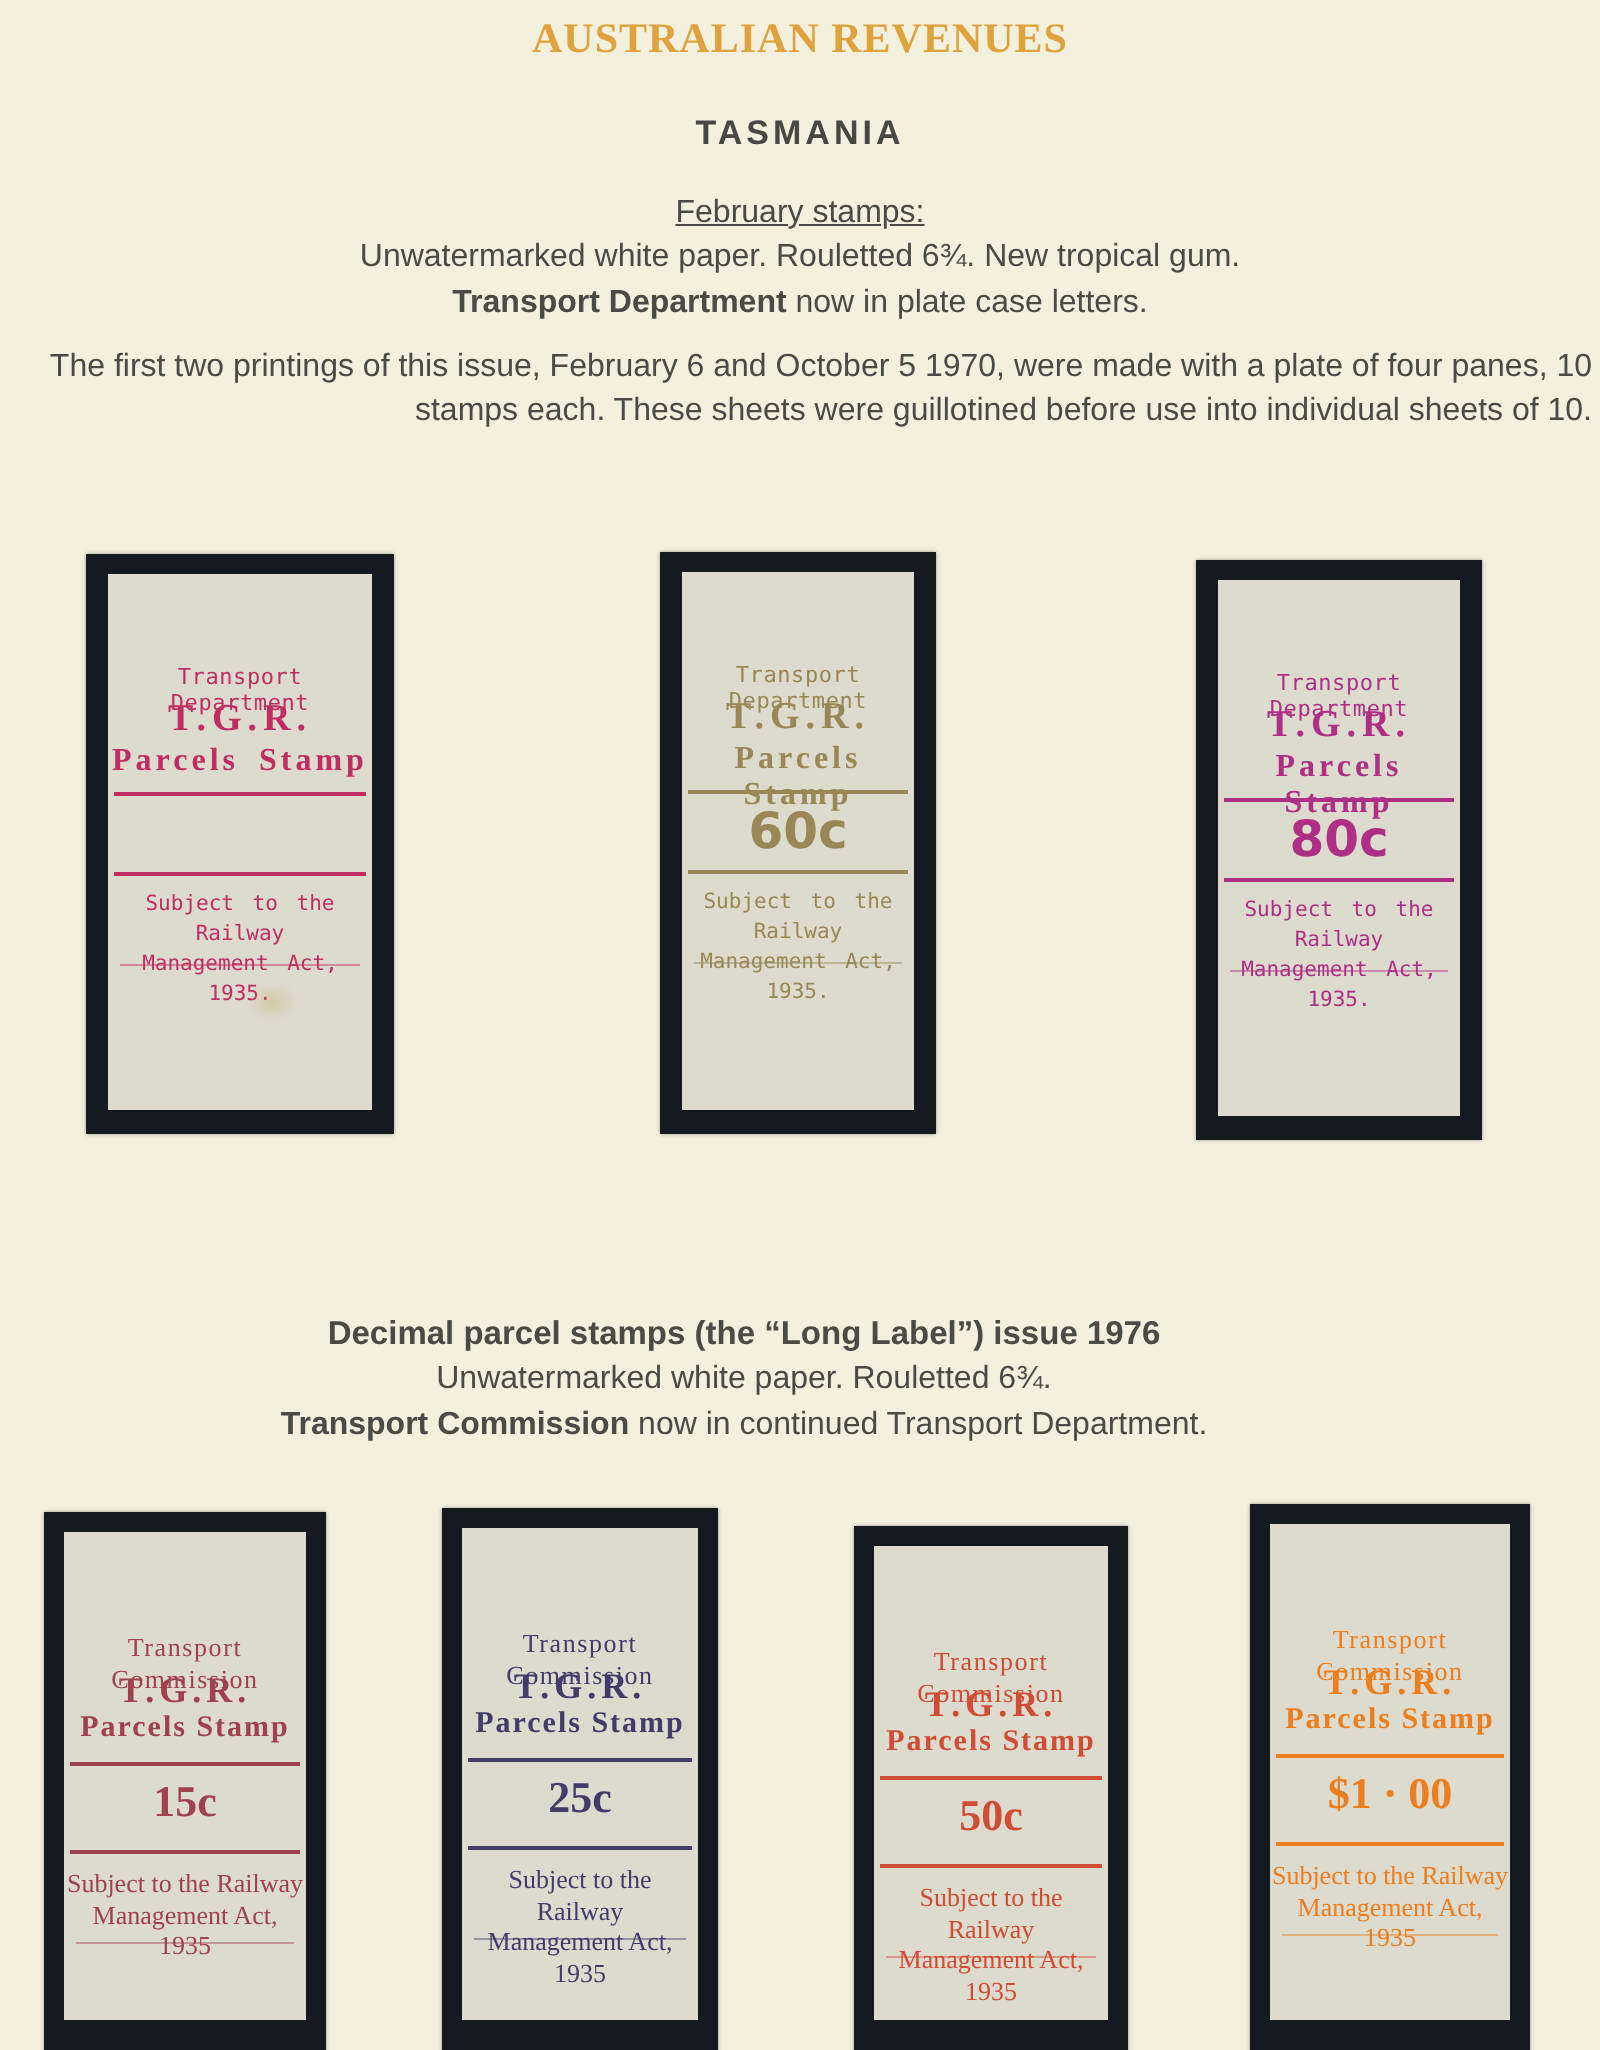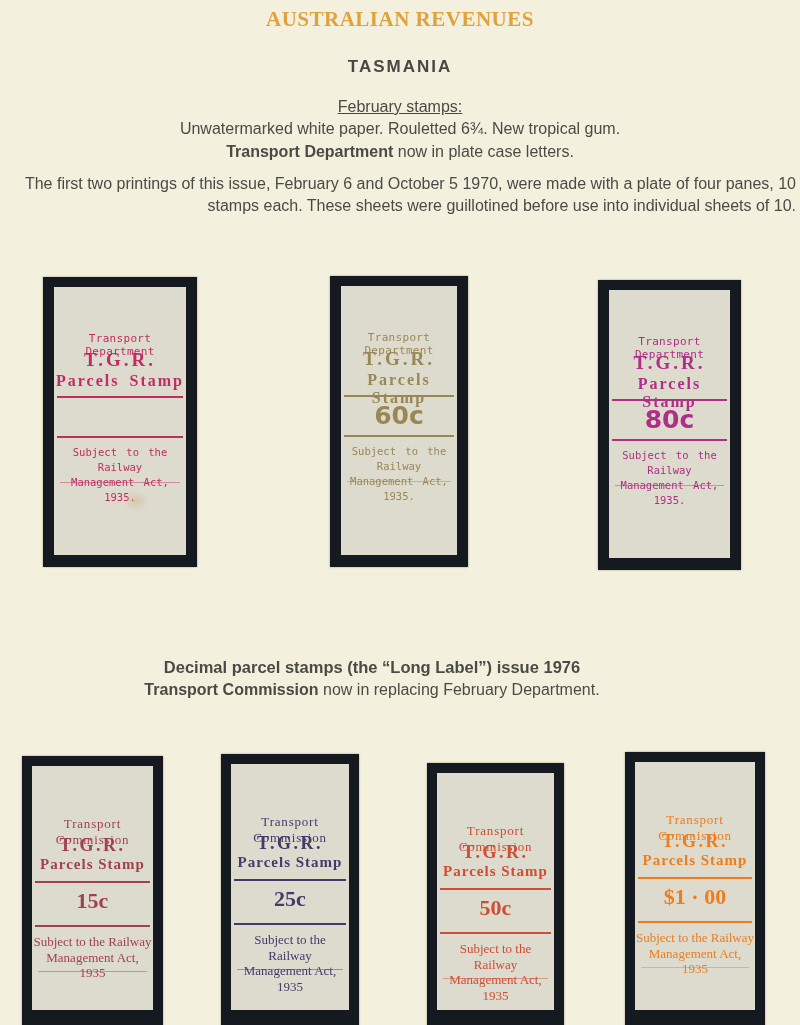--- a/index.html
+++ b/index.html
@@ -135,21 +135,22 @@
     <div class="rule rule1"></div>
     <div class="s-value">80c</div>
     <div class="rule rule2"></div>
     <div class="s-legal"><span>Subject to the Railway</span><br><span>Management Act, 1935.</span></div>
     <div class="s-thin"></div>
   </div>
 </div>
 
 <div class="section-1976">
   <div class="issue-head">Decimal parcel stamps (the “Long Label”) issue 1976</div>
-  <div class="issue-line"><b>Transport Commission</b><span> now in replacing February Department.</span></div>
+  <div class="issue-line">Unwatermarked white paper. Rouletted 6¾.</div>
+  <div class="issue-line"><b>Transport Commission</b><span> now in continued Transport Department.</span></div>
 </div>
 
 <div class="mount m3 row2">
   <div class="stamp i76" style="--c: #a0424d;">
     <div class="s-issuer">Transport Commission</div>
     <div class="s-org">T.G.R.</div>
     <div class="s-kind">Parcels Stamp</div>
     <div class="rule rule1"></div>
     <div class="s-value">15c</div>
     <div class="rule rule2"></div>

